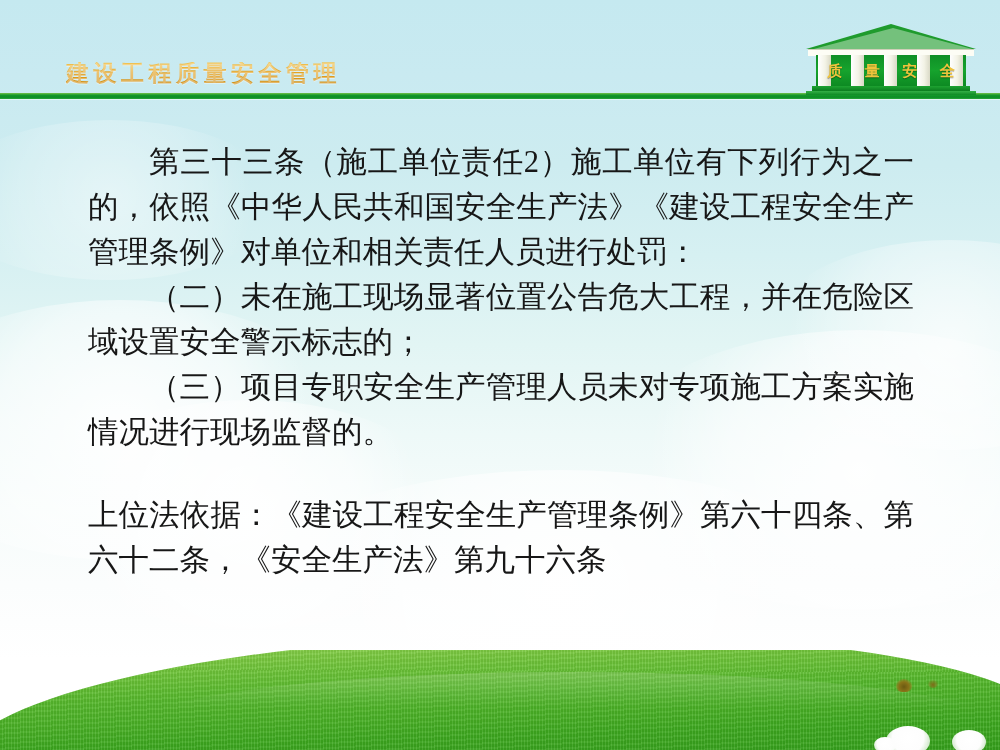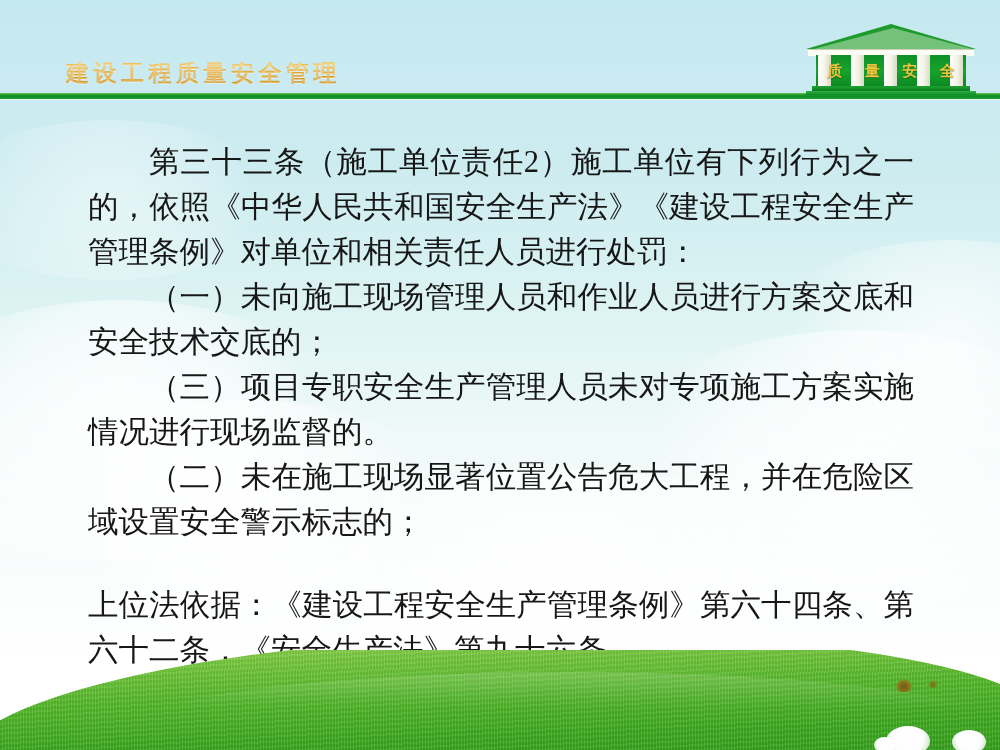--- a/index.html
+++ b/index.html
@@ -297,23 +297,22 @@
     <div class="logo-text">
       <span>质</span>
       <span>量</span>
       <span>安</span>
       <span>全</span>
     </div>
   </div>
 
   <div class="content">
     <p class="para">第三十三条（施工单位责任2）施工单位有下列行为之一的，依照《中华人民共和国安全生产法》《建设工程安全生产管理条例》对单位和相关责任人员进行处罚：</p>
-    <p class="para">（一）未向施工现场管理人员和作业人员进行方案交底和安全技术交底的；</p>
+    <p class="para">（二）未在施工现场显著位置公告危大工程，并在危险区域设置安全警示标志的；</p>
     <p class="para">（三）项目专职安全生产管理人员未对专项施工方案实施情况进行现场监督的。</p>
-    <p class="para">（二）未在施工现场显著位置公告危大工程，并在危险区域设置安全警示标志的；</p>
     <div class="spacer"></div>
     <p class="para-flush legal-basis"><span class="lb-label">上位法依据：</span><span>《建设工程安全生产管理条例》第六十四条、第六十二条，《安全生产法》第九十六条</span></p>
   </div>
 
   <div class="grass-wrap">
     <div class="grass">
       <div class="grass-texture"></div>
     </div>
     <div class="grass-ridge"></div>
     <div class="tree"></div>

